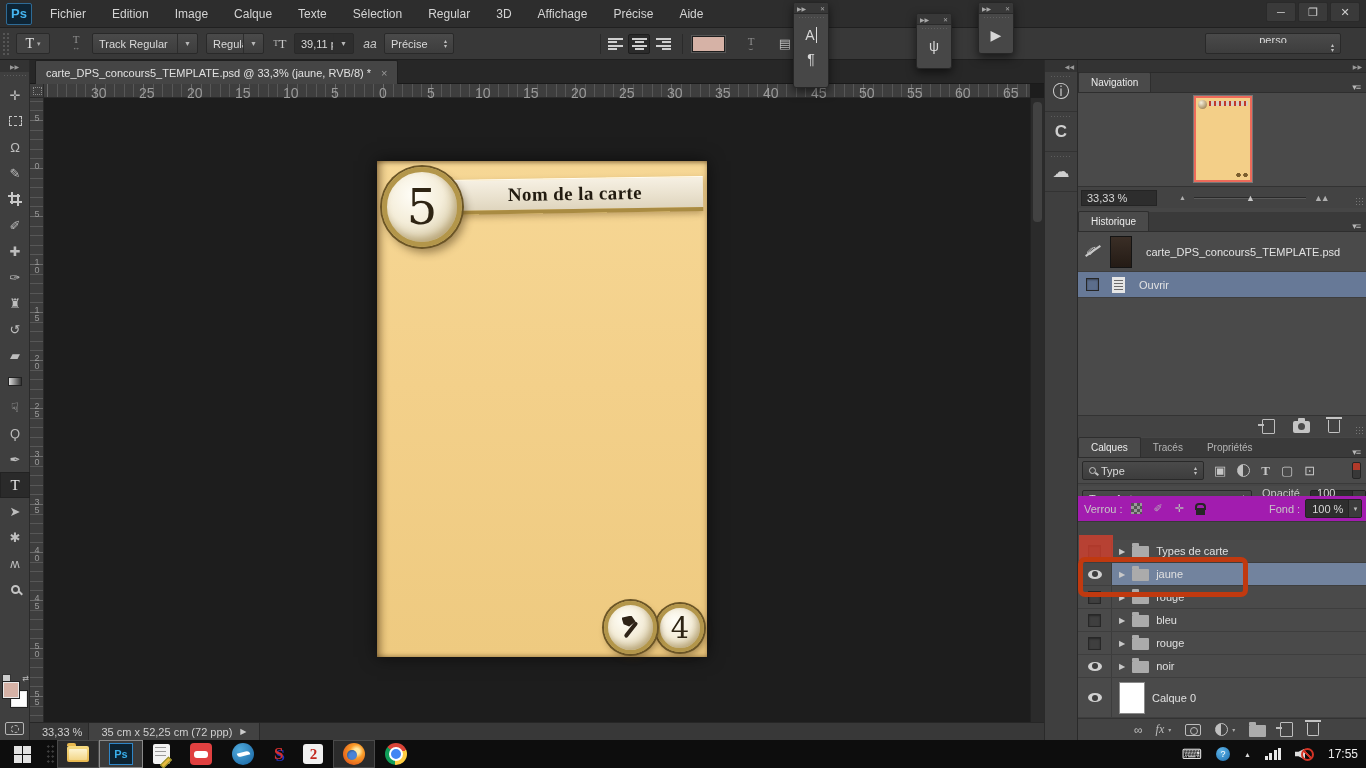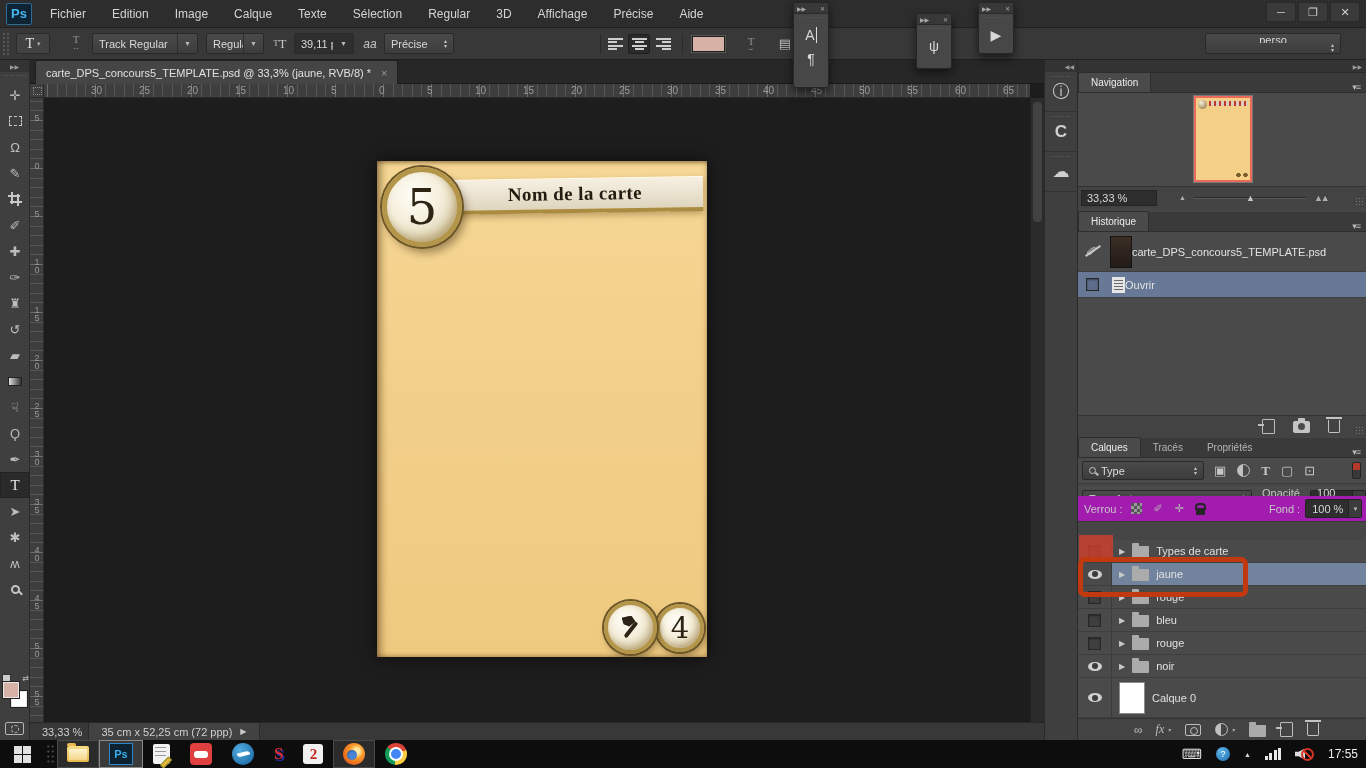--- a/index.html
+++ b/index.html
@@ -87,21 +87,21 @@
 
   
   #docarea{position:absolute;left:30px;top:60px;width:1014px;height:680px;background:#1D1D1D;}
   #tabbar{position:absolute;left:0;top:0;width:1014px;height:24px;background:#272727;border-bottom:1px solid #1A1A1A;}
   #doctab{position:absolute;left:5px;top:0;height:24px;background:#454545;border:1px solid #1F1F1F;border-bottom:none;display:flex;align-items:center;padding:0 10px;gap:10px;border-radius:2px 2px 0 0;}
   #doctab .title{color:#E0E0E0;font-size:11px;}
   #doctab .close{color:#9A9A9A;font-size:11px;}
   #ruler-corner{position:absolute;left:0;top:24px;width:14px;height:14px;background:#3E3E3E;border-right:1px solid #2A2A2A;border-bottom:1px solid #2A2A2A;}
   #ruler-corner::after{content:'';position:absolute;left:3px;top:3px;width:7px;height:6px;border:1px dotted #8A8A8A;}
   #ruler-top{position:absolute;left:14px;top:24px;width:986px;height:14px;background:#3E3E3E;border-bottom:1px solid #2A2A2A;background-image:repeating-linear-gradient(90deg,#6A6A6A 0 1px,transparent 1px 48px),repeating-linear-gradient(90deg,#575757 0 1px,transparent 1px 9.6px);background-size:100% 14px,100% 4px;background-position:3px 0,3px 10px;background-repeat:no-repeat,repeat;}
-  #ruler-top span{position:absolute;top:1px;font-size:10px;color:#9A9A9A;}
+  #ruler-top span{position:absolute;top:1px;font-size:14px;color:#9A9A9A;}
   #ruler-left{position:absolute;left:0;top:38px;width:14px;height:624px;background:#3E3E3E;border-right:1px solid #2A2A2A;background-image:repeating-linear-gradient(180deg,#6A6A6A 0 1px,transparent 1px 48px),repeating-linear-gradient(180deg,#575757 0 1px,transparent 1px 9.6px);background-size:14px 100%,4px 100%;background-position:0 22px,10px 22px;background-repeat:no-repeat,repeat;}
   #ruler-left span{position:absolute;left:3px;font-size:9px;line-height:8px;color:#9A9A9A;text-align:center;width:8px;}
   #pasteboard{position:absolute;left:14px;top:38px;width:986px;height:624px;background:#1D1D1D;overflow:hidden;}
   #vscroll{position:absolute;left:1000px;top:38px;width:14px;height:624px;background:#2B2B2B;border-left:1px solid #222;}
   #vscroll::after{content:'';position:absolute;left:2px;top:4px;width:9px;height:120px;background:#424242;border-radius:4px;}
 
   
   #card{position:absolute;left:333px;top:63px;width:330px;height:496px;background:linear-gradient(180deg,#F6D795 0%,#F3D08A 45%,#EECA80 100%);box-shadow:inset 7px 0 9px -4px rgba(75,48,15,.6),inset -3px 0 6px -3px rgba(75,48,15,.3),inset 0 4px 5px -3px rgba(75,48,15,.55),inset 0 -3px 5px -3px rgba(75,48,15,.4),0 0 16px rgba(0,0,0,.6);}
   .goldcircle{position:absolute;border-radius:50%;background:radial-gradient(circle at 38% 32%,#FFFEF8 0%,#F4EDD9 45%,#DDD2B2 72%,#C8BB93 100%);display:flex;align-items:center;justify-content:center;font-family:"DejaVu Serif","Liberation Serif",serif;color:#2E2413;}
   #cost-badge{left:5px;top:6px;width:80px;height:80px;border:5px solid #B3964A;box-shadow:0 0 0 2px #6B5526,4px 6px 9px rgba(60,40,10,.45),inset -3px -4px 7px rgba(140,110,50,.4);font-size:48px;z-index:3;}
@@ -152,21 +152,21 @@
 
   
   #hist-tabbar{top:152px;}
   #hist-content{position:absolute;left:0;top:172px;width:288px;height:183px;background:#4A4A4A;}
   .hist-row{position:relative;display:flex;align-items:center;border-bottom:1px solid #3E3E3E;}
   #hist-row-snapshot{height:40px;}
   #hist-row-open{height:26px;background:#677997;}
   .hist-src{width:20px;margin-left:8px;color:#C8C8C8;font-size:13px;position:relative;}
   .hist-src::after{content:'';position:absolute;left:-2px;top:6px;width:18px;height:2px;background:#C8C8C8;transform:rotate(-35deg);}
   .hist-thumb{width:22px;height:32px;margin-left:4px;background:linear-gradient(180deg,#3A2E26,#241B15);border:1px solid #141414;}
-  .hist-label{color:#E2E2E2;}
+  .hist-label{margin-left:14px;color:#E2E2E2;}
   .vis-box{width:13px;height:13px;background:#3F3F3F;border:1px solid #272727;box-shadow:inset 0 1px 2px rgba(0,0,0,.4);}
   #hist-row-open .vis-box{margin-left:8px;background:#5C6E8C;}
   .i-page{width:13px;height:16px;background:#E6E6E6;margin-left:13px;position:relative;}
   .i-page::after{content:'';position:absolute;left:2px;top:3px;width:9px;height:10px;background:repeating-linear-gradient(#6A6A6A 0 1px,transparent 1px 3px);}
   #hist-bottom{position:absolute;left:0;top:355px;width:288px;height:22px;background:#434343;border-top:1px solid #333;display:flex;align-items:center;justify-content:flex-end;gap:18px;padding-right:26px;}
   .i-newdoc{width:13px;height:15px;border:1px solid #BDBDBD;border-radius:1px;position:relative;}
   .i-newdoc::after{content:'';position:absolute;left:-5px;top:4px;width:6px;height:2px;background:#BDBDBD;}
   .i-camera{width:17px;height:12px;background:#C4C4C4;border-radius:2px;position:relative;}
   .i-camera::before{content:'';position:absolute;top:-3px;left:5px;width:7px;height:3px;background:#C4C4C4;border-radius:1px 1px 0 0;}
   .i-camera::after{content:'';position:absolute;left:5px;top:2px;width:7px;height:7px;border-radius:50%;background:#4A4A4A;}

